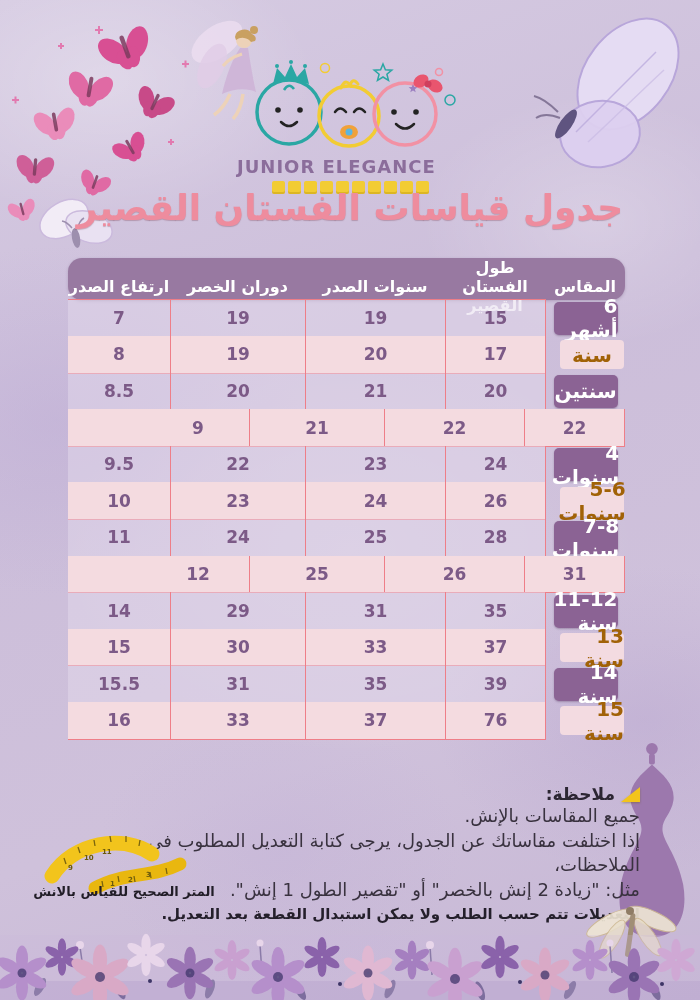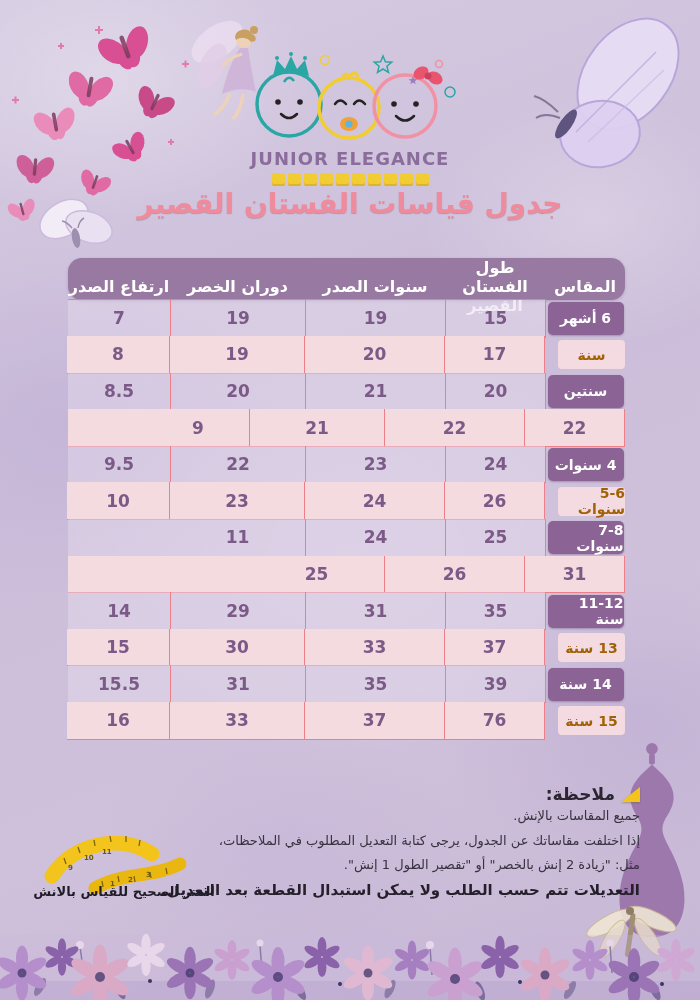--- a/index.html
+++ b/index.html
@@ -9,54 +9,54 @@
       radial-gradient(ellipse 300px 200px at 15% 8%, rgba(255,255,255,.28), transparent 70%),
       radial-gradient(ellipse 250px 180px at 85% 22%, rgba(255,255,255,.22), transparent 70%),
       radial-gradient(ellipse 420px 300px at 50% 55%, rgba(255,255,255,.14), transparent 70%),
       radial-gradient(ellipse 300px 220px at 92% 72%, rgba(178,158,205,.35), transparent 70%),
       radial-gradient(ellipse 350px 250px at 8% 42%, rgba(186,168,212,.40), transparent 70%),
       radial-gradient(ellipse 260px 200px at 40% 85%, rgba(190,172,214,.30), transparent 70%),
       linear-gradient(160deg,#d6cbe2 0%,#ccbeda 40%,#cfc1db 70%,#c6b7d5 100%);
   }
   .abs{position:absolute;}
   
-  .logo{left:237px;top:50px;width:226px;text-align:center;}
+  .logo{left:237px;top:58px;width:226px;}
   .brand-name{margin-top:2px;font-size:18px;font-weight:600;letter-spacing:1px;color:#8b6d9b;}
   .brand-tiles{display:flex;justify-content:center;gap:3px;margin-top:4px;}
   .brand-tiles span{width:13px;height:13px;background:#f2cc33;border-radius:2px;box-shadow:inset 0 -2px 0 rgba(180,140,10,.35);}
   
-  .page-title{left:0;top:187px;width:700px;text-align:center;font-size:28px;font-weight:bold;
+  .page-title{left:0;top:187px;width:700px;text-align:center;font-size:36px;font-weight:bold;
     color:#ee8c9e;text-shadow:0 1px 1px rgba(130,70,90,.35);direction:rtl;}
   
   .size-table{left:68px;top:258px;width:557px;}
   .thead{display:grid;grid-template-columns:80px 100px 140px 135px 102px;direction:rtl;height:42px;
     background:#9879a1;border-radius:14px;align-items:center;text-align:center;color:#fff;font-weight:bold;
     box-shadow:0 1px 3px rgba(80,50,90,.25);}
   .th{font-size:16px;}
   .th-length{font-size:16px;}
   .trow{display:flex;direction:rtl;height:36.6px;align-items:center;}
   .size-cell{width:80px;display:flex;align-items:center;justify-content:center;height:100%;}
-  .chip{width:76px;border-radius:4px;display:flex;align-items:center;justify-content:center;
-    font-size:14px;font-weight:bold;direction:rtl;}
+  .chip{width:64px;border-radius:4px;display:flex;align-items:center;justify-content:center;
+    font-size:20px;font-weight:bold;direction:rtl;}
   .chip-pink{background:#f3dbe1;color:#a16207;height:29px;margin-left:13px;}
   .chip-purple{background:#8b6394;color:#fff;height:33px;border-radius:5px;box-shadow:0 1px 2px rgba(60,30,70,.3);}
   .cells{flex:1;display:grid;grid-template-columns:100px 140px 135px 102px;direction:rtl;height:100%;
     border-bottom:1px solid #ee7e88;border-right:1px solid #ee7e88;}
   .trow:first-child .cells{border-top:1px solid #ee7e88;}
   .row-pink .cells{background:#f4dbe0;}
   .row-lav .cells{background:rgba(227,218,235,.5);}
   .cell{display:flex;align-items:center;justify-content:center;font-size:17px;font-weight:bold;
     color:#7c5a87;border-left:1px solid #ee7e88;}
   .cell:last-child{border-left:none;}
   
   .notes{right:60px;top:784px;width:545px;direction:rtl;text-align:right;color:#39323f;}
   .notes-heading{font-size:17px;font-weight:bold;color:#2c2633;display:flex;align-items:center;gap:6px;}
   .ruler-icon{display:inline-block;width:0;height:0;border-left:19px solid transparent;
     border-bottom:15px solid #f2c41c;filter:drop-shadow(0 1px 1px rgba(100,80,10,.4));}
-  .notes-line{font-size:13px;line-height:24.5px;}
+  .notes-line{font-size:18px;line-height:24.5px;}
   .notes-line.bold{font-weight:bold;color:#241f2b;font-size:15px;}
   .tape-caption{left:24px;top:884px;width:200px;text-align:center;font-size:13px;font-weight:bold;
     color:#211d27;direction:rtl;}
   svg text{font-family:"DejaVu Sans", sans-serif;}
 </style>
 </head>
 <body>
 
 <div id="page">
 
@@ -237,30 +237,32 @@
             <div class="cell">24</div>
             <div class="cell">23</div>
             <div class="cell">10</div>
           </div>
         </div>
         <div class="trow row-lav">
           <div class="size-cell">
             <div class="chip chip-purple">7-8 سنوات</div>
           </div>
           <div class="cells">
+            <div class="cell">28</div>
             <div class="cell">25</div>
             <div class="cell">24</div>
             <div class="cell">11</div>
           </div>
         </div>
         <div class="trow row-pink">
           <div class="cells">
             <div class="cell">31</div>
             <div class="cell">26</div>
             <div class="cell">25</div>
+            <div class="cell">12</div>
           </div>
         </div>
         <div class="trow row-lav">
           <div class="size-cell">
             <div class="chip chip-purple">11-12 سنة</div>
           </div>
           <div class="cells">
             <div class="cell">35</div>
             <div class="cell">31</div>
             <div class="cell">29</div>

